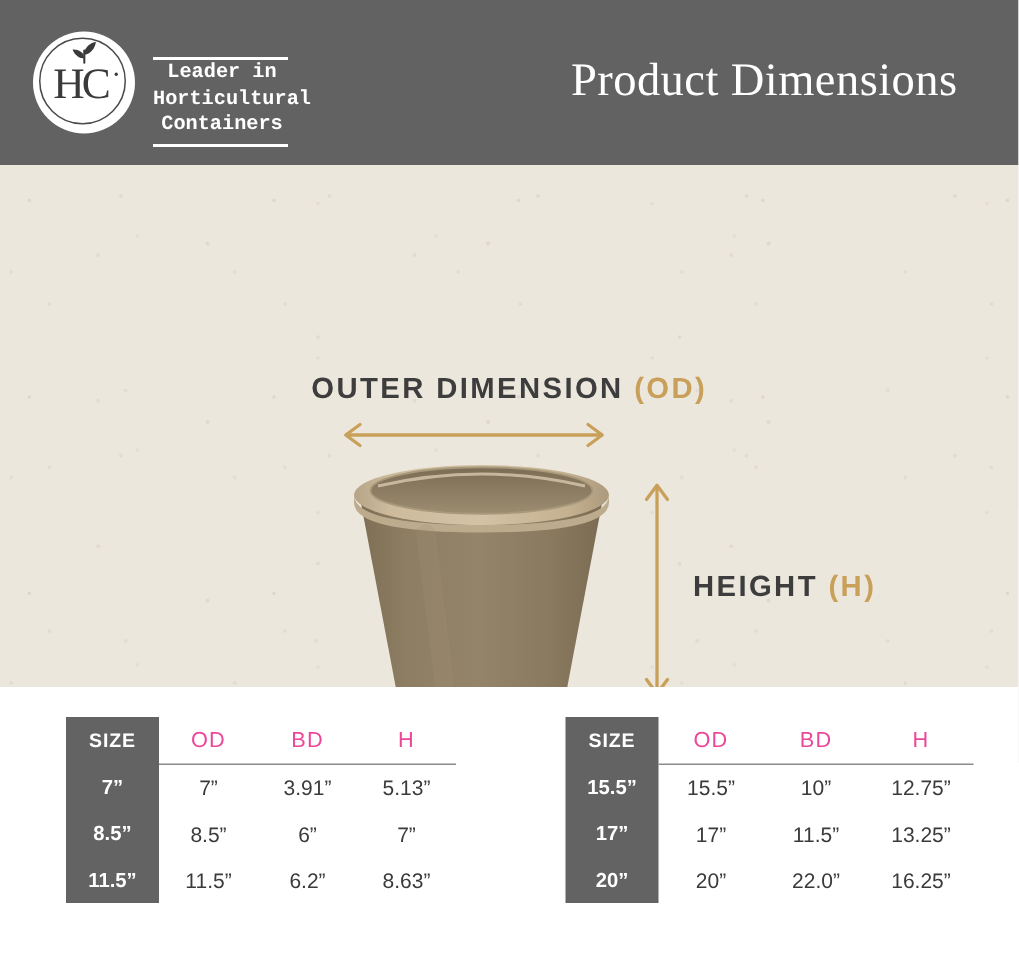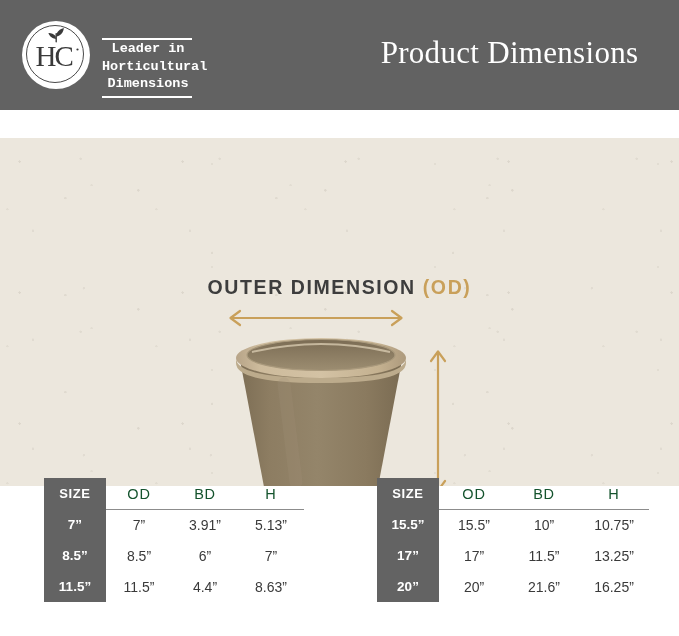--- a/index.html
+++ b/index.html
@@ -89,21 +89,20 @@
     box-sizing: border-box;
   }
 
   
   #hero {
     position: absolute;
     left: 0; top: 110px;
     width: 679px;
     height: 348px;
     overflow: hidden;
-    margin-top: 28px;
   }
   #hero-bg {
     position: absolute;
     left: -40px; top: -260px;
     width: 759px;
     height: 700px;
     background: #ece7dd;
     border-radius: 50% / 22%;
   }
   #hero-bg-flat {
@@ -216,21 +215,21 @@
     text-align: center;
   }
   table.dims th.size-h, table.dims td.size-c {
     width: 62px;
     color: #ffffff;
     font-weight: 700;
   }
   table.dims th.size-h { font-size: 13px; letter-spacing: 0.6px; }
   table.dims td.size-c { font-size: 13.5px; }
   table.dims th.dim-h {
-    color: #14532d;
+    color: #ec4899;
     font-weight: 400;
     font-size: 14.5px;
     letter-spacing: 0.8px;
   }
   table.dims td.dim-c {
     color: #3a3a3a;
     font-weight: 400;
     font-size: 14px;
   }
 </style>
@@ -253,21 +252,21 @@
         <text x="13.5" y="47.5" font-family="Liberation Serif, serif" font-size="29" fill="#3a3a3a">H</text>
         <text x="32.5" y="47.5" font-family="Liberation Serif, serif" font-size="29" fill="#3a3a3a">C</text>
         <circle cx="55.5" cy="31.5" r="1.1" fill="#3a3a3a"></circle>
       </svg>
     </div>
 
     <div id="brand-divider-top"></div>
     <div id="brand-tagline">
       <span>Leader in</span>
       <span>Horticultural</span>
-      <span>Dimensions</span>
+      <span>Containers</span>
     </div>
     <div id="brand-divider-bottom"></div>
   </div>
 
   <div id="header-title">Product Dimensions</div>
 </div>
 
 <div id="hero">
   <div id="hero-bg-flat"></div>
   <div id="hero-bg"></div>
@@ -329,20 +328,23 @@
 
   <div id="h-arrow">
     <svg width="20" height="150" viewBox="0 0 20 150" xmlns="http://www.w3.org/2000/svg">
       <g stroke="#c9a05a" stroke-width="2.2" fill="none" stroke-linecap="round" stroke-linejoin="round">
         <line x1="10" y1="6" x2="10" y2="144"></line>
         <polyline points="3,15 10,5.5 17,15"></polyline>
         <polyline points="3,135 10,144.5 17,135"></polyline>
       </g>
     </svg>
   </div>
+  <div id="h-label">
+    <span>HEIGHT</span><span>&nbsp;</span><span class="code">(H)</span>
+  </div>
 
 </div>
 
 <div class="size-table" id="table-small">
   <div class="tbl-grid">
     <div class="tbl-sizecol-bg"></div>
     <div class="tbl-headrule"></div>
     <table class="dims">
       <thead>
         <tr>
@@ -361,21 +363,21 @@
         </tr>
         <tr>
           <td class="size-c">8.5”</td>
           <td class="dim-c">8.5”</td>
           <td class="dim-c">6”</td>
           <td class="dim-c">7”</td>
         </tr>
         <tr>
           <td class="size-c">11.5”</td>
           <td class="dim-c">11.5”</td>
-          <td class="dim-c">4.4”</td>
+          <td class="dim-c">6.2”</td>
           <td class="dim-c">8.63”</td>
         </tr>
       </tbody>
     </table>
   </div>
 </div>
 
 <div class="size-table" id="table-large">
   <div class="tbl-grid">
     <div class="tbl-sizecol-bg"></div>
@@ -387,30 +389,30 @@
           <th class="dim-h">OD</th>
           <th class="dim-h">BD</th>
           <th class="dim-h">H</th>
         </tr>
       </thead>
       <tbody>
         <tr>
           <td class="size-c">15.5”</td>
           <td class="dim-c">15.5”</td>
           <td class="dim-c">10”</td>
-          <td class="dim-c">10.75”</td>
+          <td class="dim-c">12.75”</td>
         </tr>
         <tr>
           <td class="size-c">17”</td>
           <td class="dim-c">17”</td>
           <td class="dim-c">11.5”</td>
           <td class="dim-c">13.25”</td>
         </tr>
         <tr>
           <td class="size-c">20”</td>
           <td class="dim-c">20”</td>
-          <td class="dim-c">21.6”</td>
+          <td class="dim-c">22.0”</td>
           <td class="dim-c">16.25”</td>
         </tr>
       </tbody>
     </table>
   </div>
 </div>
 
 </body></html>

